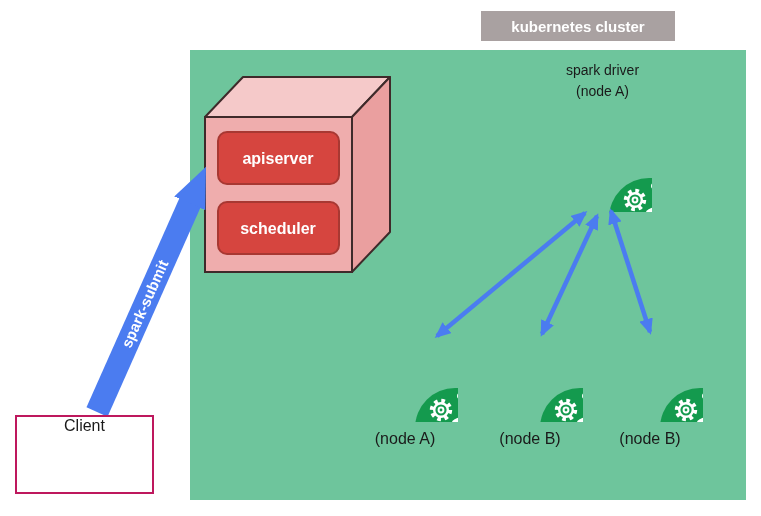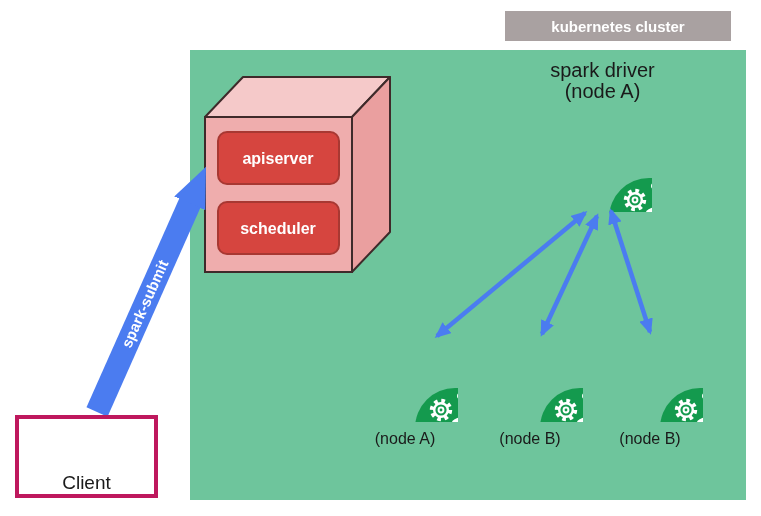--- a/index.html
+++ b/index.html
@@ -3,44 +3,44 @@
 <meta charset="utf-8">
 <style>
   html,body{margin:0;padding:0;background:#fff;}
   #stage{
     position:relative;width:761px;height:516px;background:#ffffff;
     font-family:"Liberation Sans",sans-serif;color:#1a1a1a;overflow:hidden;
   }
   .abs{position:absolute;}
   .cluster-bg{left:190px;top:50px;width:556px;height:450px;background:#6ec59c;z-index:1;}
   .cluster-tag{
-    left:505px;top:11px;width:226px;height:30px;background:#a9a1a1;
+    left:481px;top:11px;width:194px;height:30px;background:#a9a1a1;
     display:flex;align-items:center;justify-content:center;
     color:#ffffff;font-weight:bold;font-size:15px;z-index:2;
   }
   .cube-svg{left:200px;top:70px;z-index:2;}
   .cube-label{font-weight:bold;font-size:16px;fill:#ffffff;}
-  .driver-label{left:530px;top:60px;width:145px;text-align:center;font-size:20px;line-height:21px;z-index:3;}
+  .driver-label{left:530px;top:60px;width:145px;text-align:center;font-size:14px;line-height:21px;z-index:3;}
   .pod{z-index:3;}
   .pod-driver{left:552px;top:112px;}
   .pod-exec1{left:358px;top:322px;}
   .pod-exec2{left:483px;top:322px;}
   .pod-exec3{left:603px;top:322px;}
   .exec-label{width:140px;text-align:center;font-size:16px;line-height:21px;z-index:3;top:428px;}
   .exec-label-1{left:335px;}
   .exec-label-2{left:460px;}
   .exec-label-3{left:580px;}
   .overlay{left:0;top:0;z-index:5;pointer-events:none;}
   .conn{stroke:#4b7cf0;stroke-width:4.5;}
   .submit-shaft{stroke:#4b7cf0;stroke-width:23;}
   .submit-text{fill:#ffffff;font-weight:bold;font-size:15px;font-family:"Liberation Sans",sans-serif;}
   .client-box{
     left:15px;top:415px;width:135px;height:75px;background:#ffffff;
-    border:4px solid #be185d;display:flex;align-items:flex-end;justify-content:center;
-    font-size:19px;z-index:6;
+    border:2px solid #be185d;display:flex;align-items:flex-start;justify-content:center;
+    font-size:16px;z-index:6;
   }
 </style>
 </head>
 <body>
 
 <div id="stage">
 
   <svg width="0" height="0" style="position:absolute" aria-hidden="true">
     <defs>
       <symbol id="spark-pod" viewBox="-50 -50 100 100">

